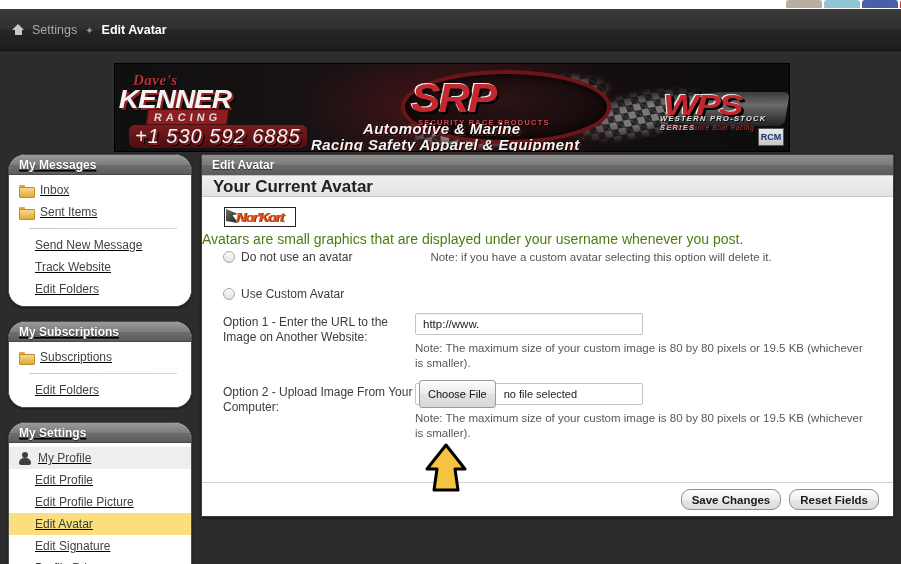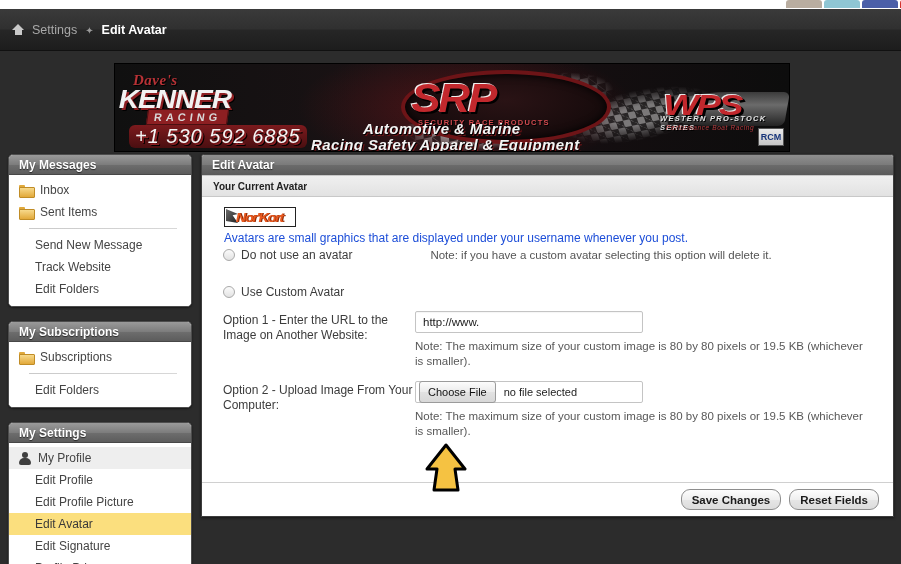--- a/index.html
+++ b/index.html
@@ -182,24 +182,25 @@
     border: 1px solid #555;
     font-size: 9px; font-weight: bold; color: #16347a;
     display: flex; align-items: center; justify-content: center;
   }
 
   
   .sidebar { position: absolute; left: 8px; top: 154px; width: 184px; }
   .sb-block {
     background: #ffffff;
     border: 1px solid #4d4d4d;
-    border-radius: 5px;
+    border-radius: 17px;
     overflow: hidden;
     margin-bottom: 14px;
     box-shadow: 0 1px 2px rgba(0,0,0,.5);
+    text-decoration: underline;
   }
   .sb-head {
     height: 20px; line-height: 20px;
     padding-left: 10px;
     background: linear-gradient(to bottom, #9a9a9a 0%, #7d7d7d 50%, #6e6e6e 51%, #5c5c5c 100%);
     color: #ffffff; font-size: 12px; font-weight: bold;
     text-shadow: 0 1px 1px rgba(0,0,0,.6);
     border-bottom: 1px solid #474747;
   }
   .sb-body { padding: 4px 0 6px 0; background: #fff; }
@@ -248,21 +249,21 @@
   .main-head {
     height: 20px; line-height: 20px; padding-left: 10px;
     background: linear-gradient(to bottom, #8f8f8f 0%, #7a7a7a 50%, #6b6b6b 51%, #5a5a5a 100%);
     color: #fff; font-size: 12px; font-weight: bold;
     text-shadow: 0 1px 1px rgba(0,0,0,.6);
   }
   .sect-head {
     height: 22px; line-height: 22px; padding-left: 11px;
     background: linear-gradient(to bottom, #f0f0f0 0%, #e2e2e2 100%);
     border-top: 1px solid #c8c8c8; border-bottom: 1px solid #c8c8c8;
-    font-size: 10px; font-weight: bold; color: #222;
+    font-size: 17px; font-weight: bold; color: #222;
   }
   .sect-body { padding: 10px 0 10px 0; background: #fff; }
 
   .avatar-img {
     margin: 0 0 4px 22px;
     width: 72px; height: 20px;
     border: 1px solid #222;
     background: #ffffff;
     position: relative; overflow: hidden;
   }
@@ -272,21 +273,21 @@
     clip-path: polygon(0 0, 100% 35%, 55% 45%, 100% 100%, 0 85%);
   }
   .avatar-img .a-text {
     position: absolute; left: 13px; top: 2px;
     font-size: 13px; font-weight: bold; font-style: italic;
     color: #e8581e; letter-spacing: -1.2px;
     text-shadow: 1px 0 0 #8c2a08;
     transform: scaleX(1.1);
   }
 
-  .body-text { font-size: 12px; color: #1d4ed8; padding-left: 22px; }
+  .body-text { font-size: 14px; color: #4d7c0f; }
   .radio-row { display: flex; align-items: center; padding-left: 21px; margin-top: 3px; }
   .radio {
     width: 12px; height: 12px; border-radius: 50%;
     background: linear-gradient(to bottom,#fbfbfb,#e2e2e2);
     border: 1px solid #a9a9a9; flex: 0 0 12px;
     box-shadow: 0 1px 0 #fff;
   }
   .radio-lbl { font-size: 12px; color: #3c3c3c; margin-left: 6px; text-align: right; }
   .radio-note { font-size: 11.5px; color: #555; margin-left: 78px; }
 
@@ -301,21 +302,21 @@
     box-shadow: 0 1px 1px rgba(0,0,0,.04) inset;
   }
   .hint { font-size: 11.5px; color: #585858; margin-top: 6px; line-height: 15px; max-width: 452px; }
 
   .filebox {
     width: 228px; height: 22px;
     border: 1px solid #c4c4c4; border-radius: 2px;
     background: #fff; display: flex; align-items: center; padding: 0 3px;
   }
   .choose-btn {
-    height: 22px; line-height: 16px; padding: 0 8px;
+    height: 28px; line-height: 16px; padding: 0 8px;
     background: linear-gradient(to bottom,#fcfcfc 0%, #ebebeb 50%, #e2e2e2 51%, #d8d8d8 100%);
     border: 1px solid #9b9b9b; border-radius: 3px;
     font-size: 11px; color: #111; font-family: "Liberation Sans", sans-serif;
     cursor: pointer;
   }
   .nofile { font-size: 11px; color: #222; margin-left: 8px; }
 
   .footer-bar {
     position: absolute; left: 0; bottom: 0; width: 100%; height: 34px;
     background: #fff; border-top: 1px solid #d0d0d0;

